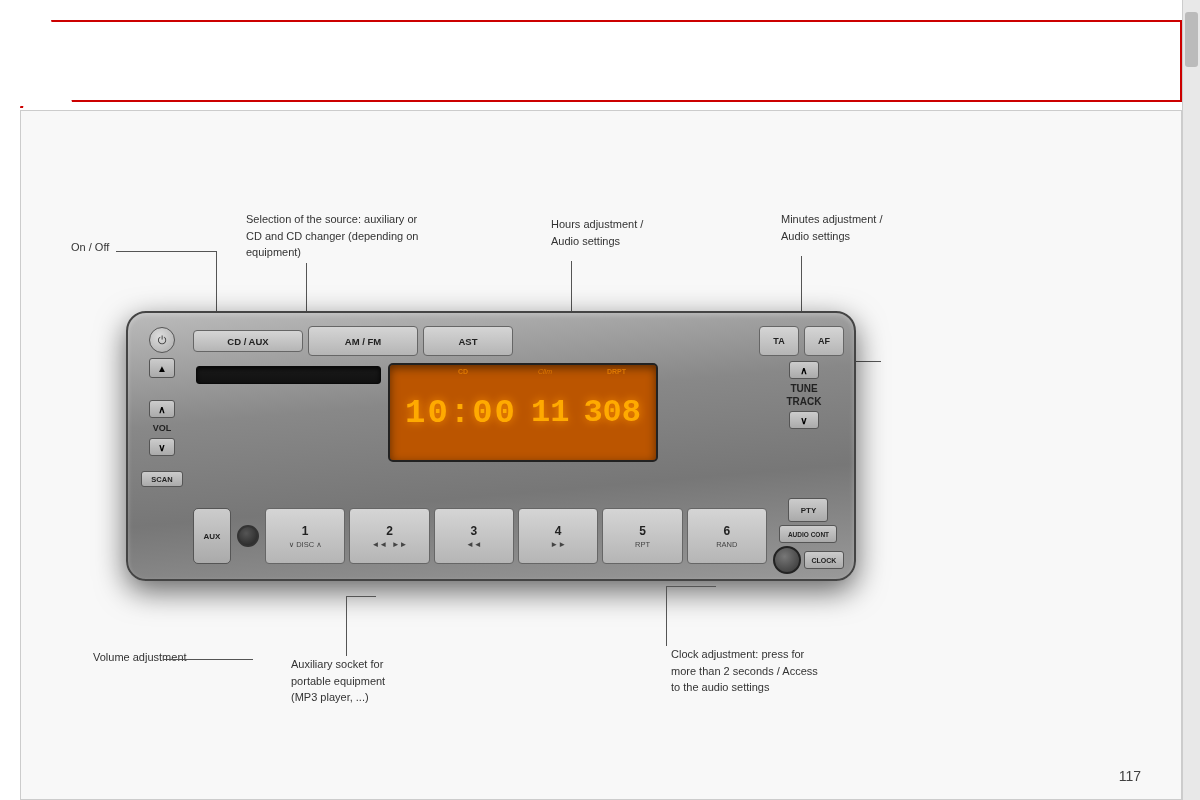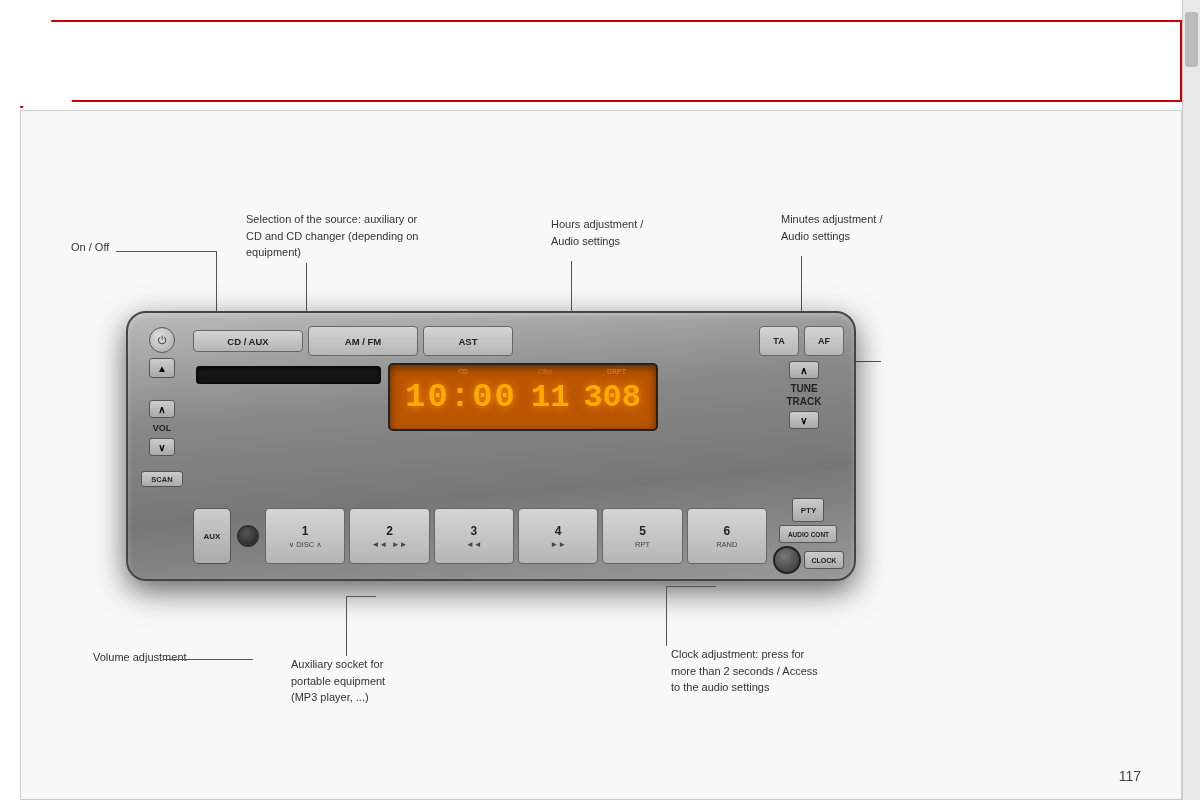--- a/index.html
+++ b/index.html
@@ -68,21 +68,21 @@
       <div style="width:110px;height:22px;background:linear-gradient(180deg,#d5d5d5,#b5b5b5);border:1.5px solid #666;border-radius:4px;font-size:9.5px;font-weight:bold;color:#222;display:flex;align-items:center;justify-content:center;cursor:pointer;">CD / AUX</div>
       <div style="width:110px;height:30px;background:linear-gradient(180deg,#d5d5d5,#b5b5b5);border:1.5px solid #666;border-radius:4px;font-size:9.5px;font-weight:bold;color:#222;display:flex;align-items:center;justify-content:center;cursor:pointer;">AM / FM</div>
       <div style="width:90px;height:30px;background:linear-gradient(180deg,#d5d5d5,#b5b5b5);border:1.5px solid #666;border-radius:4px;font-size:9.5px;font-weight:bold;color:#222;display:flex;align-items:center;justify-content:center;cursor:pointer;">AST</div>
       <div style="flex:1;"></div>
       <div style="width:40px;height:30px;background:linear-gradient(180deg,#d5d5d5,#b5b5b5);border:1.5px solid #666;border-radius:4px;font-size:9px;font-weight:bold;color:#222;display:flex;align-items:center;justify-content:center;cursor:pointer;">TA</div>
       <div style="width:40px;height:30px;background:linear-gradient(180deg,#d5d5d5,#b5b5b5);border:1.5px solid #666;border-radius:4px;font-size:9px;font-weight:bold;color:#222;display:flex;align-items:center;justify-content:center;cursor:pointer;">AF</div>
     </div>
 
     <div style="position:absolute;left:68px;top:53px;width:185px;height:18px;background:linear-gradient(180deg,#1a1a1a,#111);border-radius:3px;border:1px solid #0a0a0a;box-shadow:inset 0 2px 4px rgba(0,0,0,0.8);"></div>
 
-    <div style="position:absolute;left:260px;top:50px;width:270px;height:68px;background:#bb5500;border-radius:5px;border:2.5px solid #222;box-shadow:inset 0 3px 10px rgba(0,0,0,0.5);display:flex;align-items:center;justify-content:space-around;padding:0 8px;">
+    <div style="position:absolute;left:260px;top:50px;width:270px;height:99px;background:#bb5500;border-radius:5px;border:2.5px solid #222;box-shadow:inset 0 3px 10px rgba(0,0,0,0.5);display:flex;align-items:center;justify-content:space-around;padding:0 8px;">
       <div style="position:absolute;top:3px;left:68px;font-size:7px;color:#dd7700;font-weight:bold;">CD</div>
       <div style="position:absolute;top:3px;left:148px;font-size:7px;color:#dd7700;font-style:italic;">Clim</div>
       <div style="position:absolute;top:3px;right:30px;font-size:7px;color:#dd7700;font-weight:bold;">DRPT</div>
       <div style="font-size:34px;font-weight:bold;color:#ffaa00;text-shadow:0 0 10px rgba(255,150,0,0.9);font-family:'Courier New',monospace;letter-spacing:2px;">10:00</div>
       <div style="font-size:32px;font-weight:bold;color:#ffaa00;text-shadow:0 0 10px rgba(255,150,0,0.9);font-family:'Courier New',monospace;">11</div>
       <div style="font-size:32px;font-weight:bold;color:#ffaa00;text-shadow:0 0 10px rgba(255,150,0,0.9);font-family:'Courier New',monospace;">308</div>
     </div>
 
     <div style="position:absolute;right:10px;top:48px;width:80px;display:flex;flex-direction:column;align-items:center;gap:3px;">
       <div style="width:30px;height:18px;background:linear-gradient(180deg,#ccc,#aaa);border:1.5px solid #555;border-radius:3px;font-size:10px;font-weight:bold;display:flex;align-items:center;justify-content:center;cursor:pointer;">∧</div>
@@ -115,21 +115,21 @@
       <div style="flex:1;height:56px;background:linear-gradient(180deg,#d5d5d5,#b5b5b5);border:1.5px solid #666;border-radius:4px;display:flex;flex-direction:column;align-items:center;justify-content:center;cursor:pointer;gap:2px;">
         <div style="font-size:12px;font-weight:bold;color:#222;">5</div>
         <div style="font-size:7.5px;color:#444;">RPT</div>
       </div>
       <div style="flex:1;height:56px;background:linear-gradient(180deg,#d5d5d5,#b5b5b5);border:1.5px solid #666;border-radius:4px;display:flex;flex-direction:column;align-items:center;justify-content:center;cursor:pointer;gap:2px;">
         <div style="font-size:12px;font-weight:bold;color:#222;">6</div>
         <div style="font-size:7.5px;color:#444;">RAND</div>
       </div>
 
       <div style="display:flex;flex-direction:column;gap:3px;align-items:center;margin-left:2px;">
-        <div style="width:32px;height:24px;background:linear-gradient(180deg,#ccc,#aaa);border:1.5px solid #555;border-radius:3px;font-size:8px;font-weight:bold;display:flex;align-items:center;justify-content:center;cursor:pointer;color:#222;">PTY</div>
+        <div style="width:40px;height:24px;background:linear-gradient(180deg,#ccc,#aaa);border:1.5px solid #555;border-radius:3px;font-size:8px;font-weight:bold;display:flex;align-items:center;justify-content:center;cursor:pointer;color:#222;">PTY</div>
         <div style="width:58px;height:18px;background:linear-gradient(180deg,#ccc,#aaa);border:1.5px solid #555;border-radius:3px;font-size:6.5px;font-weight:bold;display:flex;align-items:center;justify-content:center;cursor:pointer;color:#222;">AUDIO CONT</div>
         <div style="display:flex;align-items:center;gap:3px;">
           <div style="width:28px;height:28px;background:radial-gradient(circle at 40% 35%,#777,#333);border-radius:50%;border:2px solid #222;cursor:pointer;"></div>
           <div style="width:40px;height:18px;background:linear-gradient(180deg,#ccc,#aaa);border:1.5px solid #555;border-radius:3px;font-size:7px;font-weight:bold;display:flex;align-items:center;justify-content:center;cursor:pointer;color:#222;">CLOCK</div>
         </div>
       </div>
     </div>
   </div>
 
   <div style="position:absolute;left:72px;top:540px;">

